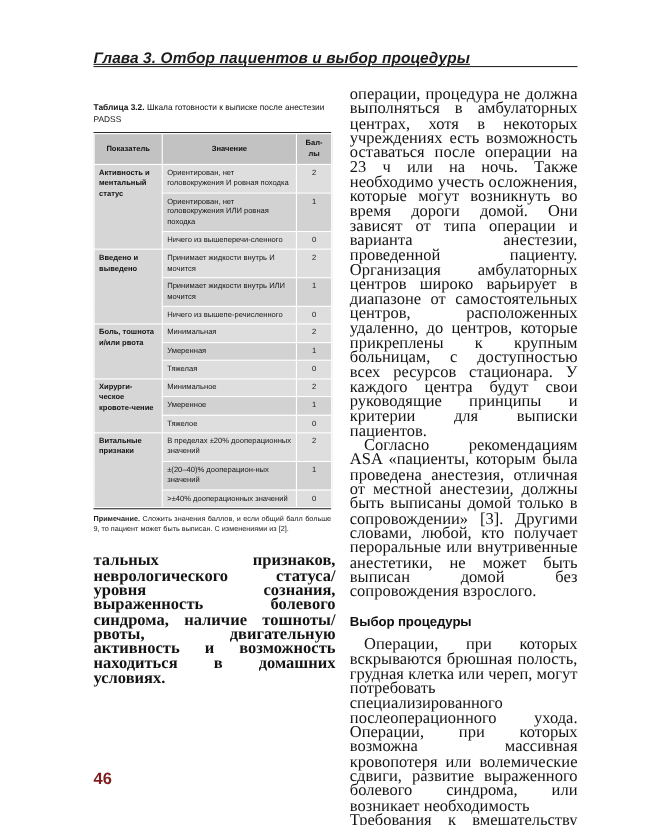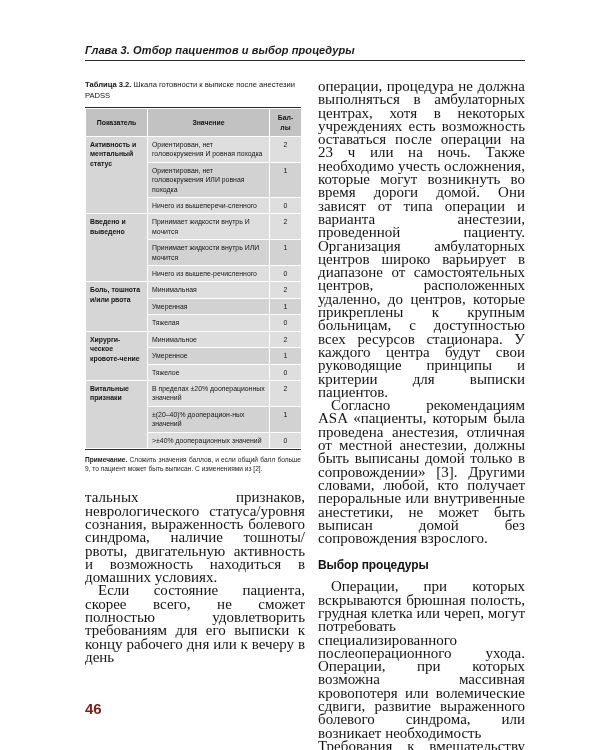--- a/index.html
+++ b/index.html
@@ -25,24 +25,25 @@
 
   
   .runhead {
     position: absolute;
     left: 85px;
     top: 44px;
     width: 440px;
     font-family: "Liberation Sans", sans-serif;
     font-style: italic;
     font-weight: bold;
-    font-size: 11px;
+    font-size: 14px;
     letter-spacing: .1px;
     color: #1b1b1b;
     white-space: nowrap;
+    text-decoration: underline;
   }
   .runrule {
     position: absolute;
     left: 85px;
     top: 60px;
     width: 440px;
     height: 1px;
     background: #2a2a2a;
   }
 
@@ -59,21 +60,21 @@
     top: 80px;
     width: 207px;
   }
 
   
   .tbl-caption {
     font-family: "Liberation Sans", sans-serif;
     font-size: 7.6px;
     line-height: 10.6px;
     color: #121212;
-    margin: 0 0 6px 0;
+    margin: 13px 0 6px 0;
   }
   .tbl-caption b { font-weight: bold; }
 
   table.padss {
     border-collapse: collapse;
     width: 216px;
     table-layout: fixed;
     background: #d6d6d6;
     font-family: "Liberation Sans", sans-serif;
   }
@@ -133,21 +134,21 @@
     font-family: "Liberation Serif", serif;
     font-size: 15px;
     line-height: 13.3px;
     text-align: justify;
     color: #141414;
     margin: 0;
   }
   .prose.first { text-indent: 0; }
   .prose.ind { text-indent: 13px; }
 
-  .left-prose { margin-top: 18px; }
+  .left-prose { margin-top: 18px; font-weight: bold; }
 
   h2.section {
     font-family: "Liberation Sans", sans-serif;
     font-size: 12px;
     font-weight: bold;
     color: #111111;
     margin: 13px 0 8px 0;
     letter-spacing: -0.1px;
   }
 
@@ -269,21 +270,20 @@
     </table>
 
     <div class="rule-bot"></div>
 
     <p class="tbl-note">
       <b>Примечание.</b><span> Сложить значения баллов, и если общий балл больше 9, то пациент может быть выписан. С изменениями из [2].</span>
     </p>
 
     <div class="left-prose">
       <p class="prose first">тальных признаков, неврологического статуса/уровня сознания, выраженность болевого синдрома, наличие тошноты/рвоты, двигательную активность и возможность находиться в домашних условиях.</p>
-      <p class="prose ind">Если состояние пациента, скорее всего, не сможет полностью удовлетворить требованиям для его выписки к концу рабочего дня или к вечеру в день</p>
     </div>
   </div>
 
   <div class="col-right">
     <p class="prose first">операции, процедура не должна выполняться в амбулаторных центрах, хотя в некоторых учреждениях есть возможность оставаться после операции на 23 ч или на ночь. Также необходимо учесть осложнения, которые могут возникнуть во время дороги домой. Они зависят от типа операции и варианта анестезии, проведенной пациенту. Организация амбулаторных центров широко варьирует в диапазоне от самостоятельных центров, расположенных удаленно, до центров, которые прикреплены к крупным больницам, с доступностью всех ресурсов стационара. У каждого центра будут свои руководящие принципы и критерии для выписки пациентов.</p>
     <p class="prose ind">Согласно рекомендациям ASA «пациенты, которым была проведена анестезия, отличная от местной анестезии, должны быть выписаны домой только в сопровождении» [3]. Другими словами, любой, кто получает пероральные или внутривенные анестетики, не может быть выписан домой без сопровождения взрослого.</p>
     <h2 class="section">Выбор процедуры</h2>
     <p class="prose ind">Операции, при которых вскрываются брюшная полость, грудная клетка или череп, могут потребовать специализированного послеоперационного ухода. Операции, при которых возможна массивная кровопотеря или волемические сдвиги, развитие выраженного болевого синдрома, или возникает необходимость</p>
     <p class="prose first">Требования к вмешательству зависят от ресурсов амбулаторного центра, ожидаемого состояния больного в течение первых нескольких часов после завершения процедуры и риска развития серьезных осложнений или необходимости профессиональной медицинской помощи в течение ближайших суток. Целью должна быть выписка пациента до конца дня.</p>
   </div>

